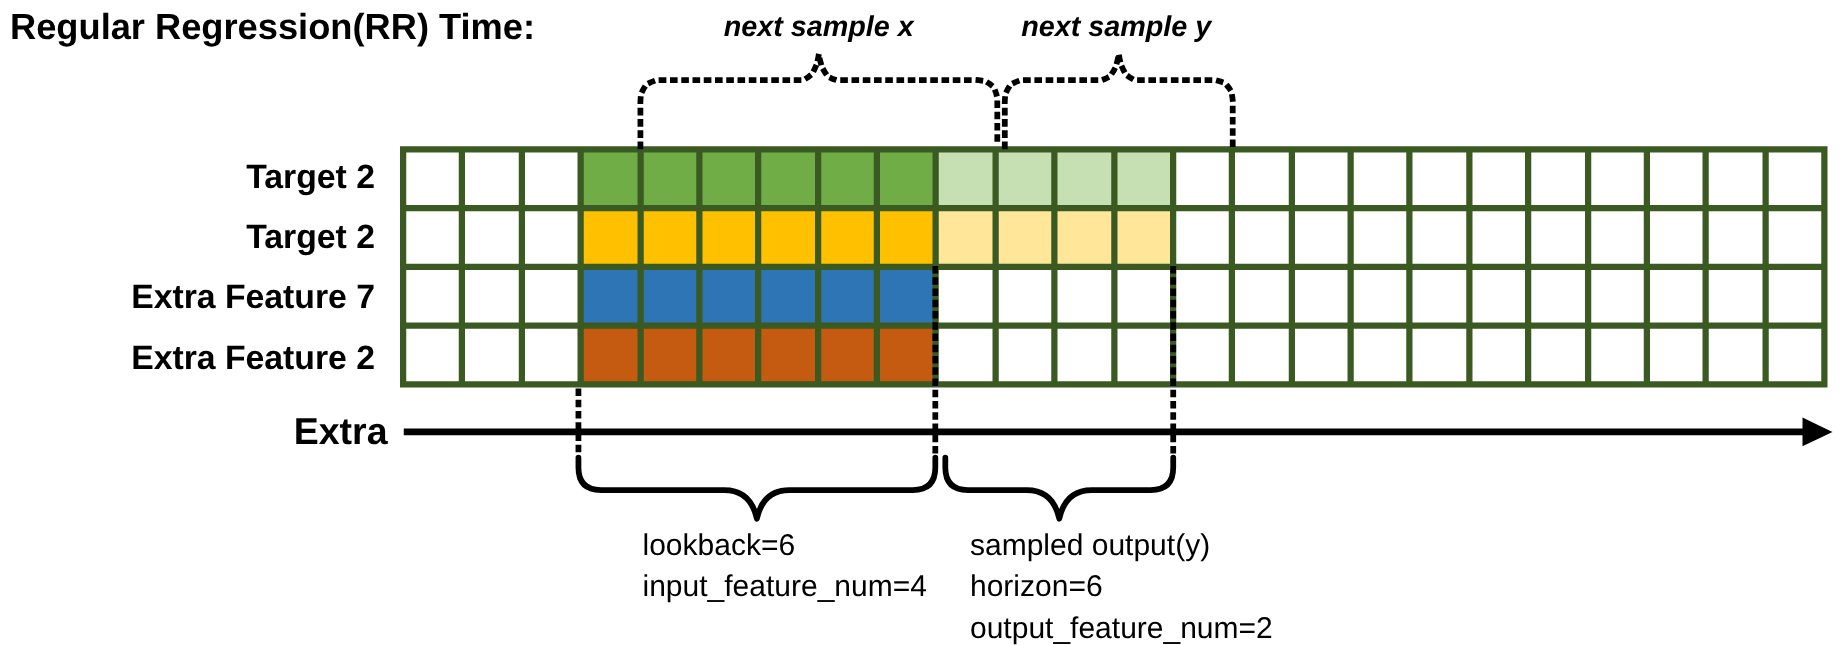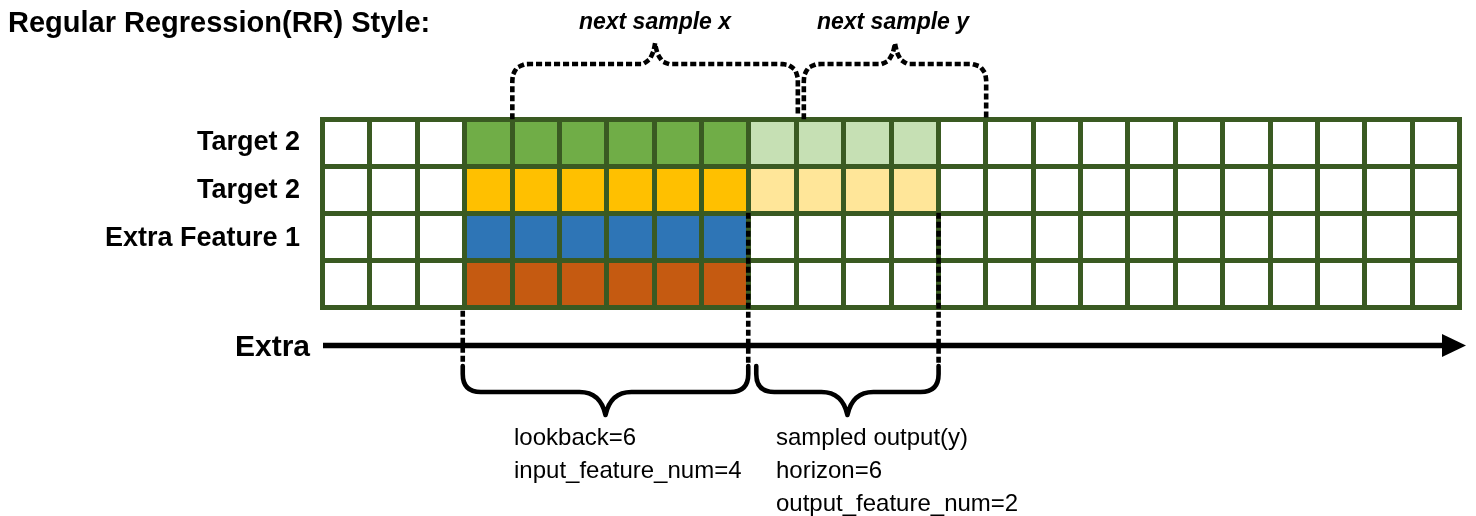--- a/index.html
+++ b/index.html
@@ -37,29 +37,30 @@
   svg.overlay{position:absolute;left:0;top:0;pointer-events:none;}
   .dotted{fill:none;stroke:#000;stroke-width:4.6;stroke-dasharray:1.5 7.5;stroke-linecap:square;}
   .solidbrace{fill:none;stroke:#000;stroke-width:4.6;stroke-linejoin:round;stroke-linecap:round;}
   .axisline{stroke:#000;stroke-width:5.5;}
 </style>
 </head>
 <body>
 
 <div id="canvas">
 
-  <div class="title">Regular Regression(RR) Style:</div>
+  <div class="title">Regular Regression(RR) Time:</div>
 
   <div class="brace-label" style="left:733px;">next sample y</div>
   <div class="brace-label" style="left:495px;">next sample x</div>
 
   <div class="row-labels">
     <div class="row-label" style="top:0px;">Target 2</div>
     <div class="row-label" style="top:48px;">Target 2</div>
-    <div class="row-label" style="top:96px;">Extra Feature 1</div>
+    <div class="row-label" style="top:96px;">Extra Feature 7</div>
+    <div class="row-label" style="top:145px;">Extra Feature 2</div>
   </div>
 
   <div id="grid" style="background: rgb(58, 90, 34);">
       <div class="cell" style="background: rgb(255, 255, 255);"></div>
       <div class="cell" style="background: rgb(255, 255, 255);"></div>
       <div class="cell" style="background: rgb(255, 255, 255);"></div>
       <div class="cell" style="background: rgb(112, 173, 71);"></div>
       <div class="cell" style="background: rgb(112, 173, 71);"></div>
       <div class="cell" style="background: rgb(112, 173, 71);"></div>
       <div class="cell" style="background: rgb(112, 173, 71);"></div>

